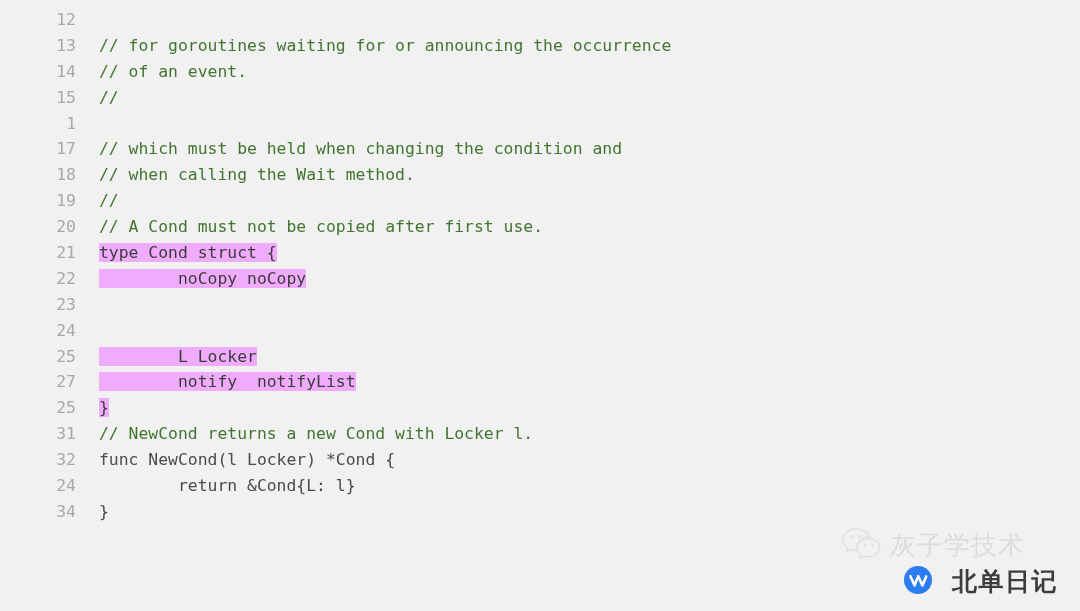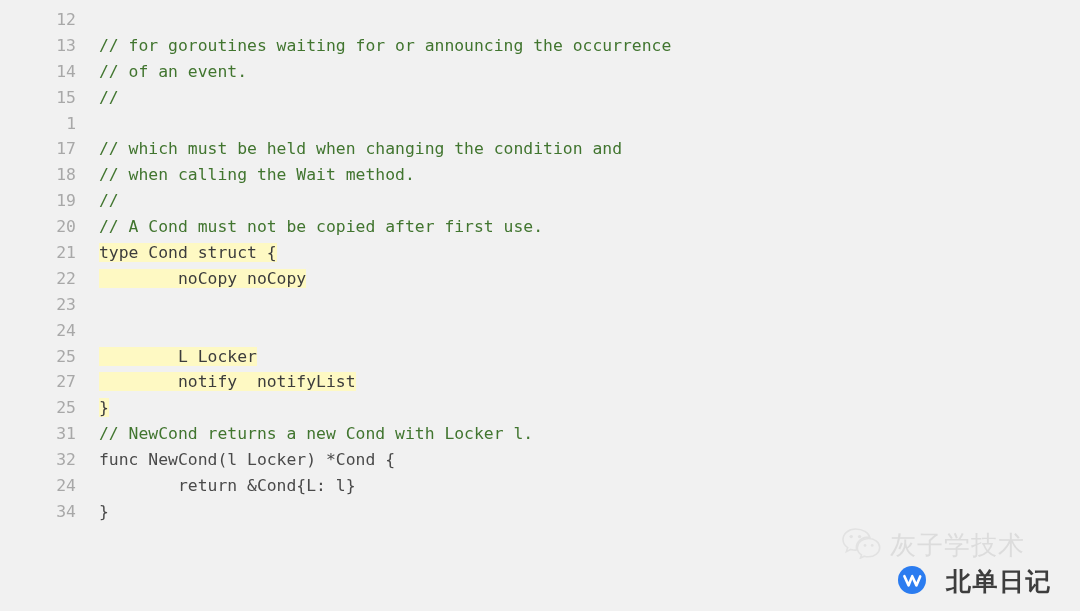--- a/index.html
+++ b/index.html
@@ -50,21 +50,21 @@
     white-space: pre;
     font-family: "DejaVu Sans Mono", "Liberation Mono", monospace;
     font-size: 16.4px;
   }
   .tok {
     white-space: pre;
   }
   .c-comment { color: #41752f; }
   .c-code    { color: #4a4a4a; }
   .hl {
-    background: #fef9c3;
+    background: #f0abfc;
     color: #3c3c3c;
   }
   
   .watermark {
     position: absolute;
     right: 12px;
     bottom: 6px;
     width: 230px;
     height: 82px;
     pointer-events: none;
@@ -72,21 +72,21 @@
   .wm-row1 {
     position: absolute;
     left: 4px;
     top: 4px;
     display: flex;
     align-items: center;
     gap: 8px;
   }
   .wm-row2 {
     position: absolute;
-    right: 16px;
+    right: 10px;
     top: 42px;
     display: flex;
     align-items: center;
     gap: 20px;
     justify-content: flex-end;
   }
   .wm-text-light {
     font-family: "DejaVu Sans", "Liberation Sans", sans-serif;
     font-size: 26px;
     color: #dcdcdc;

